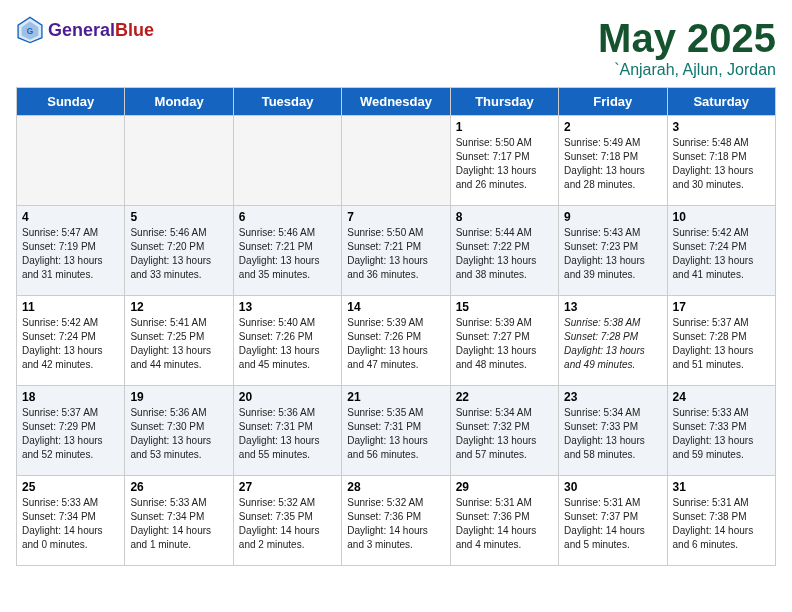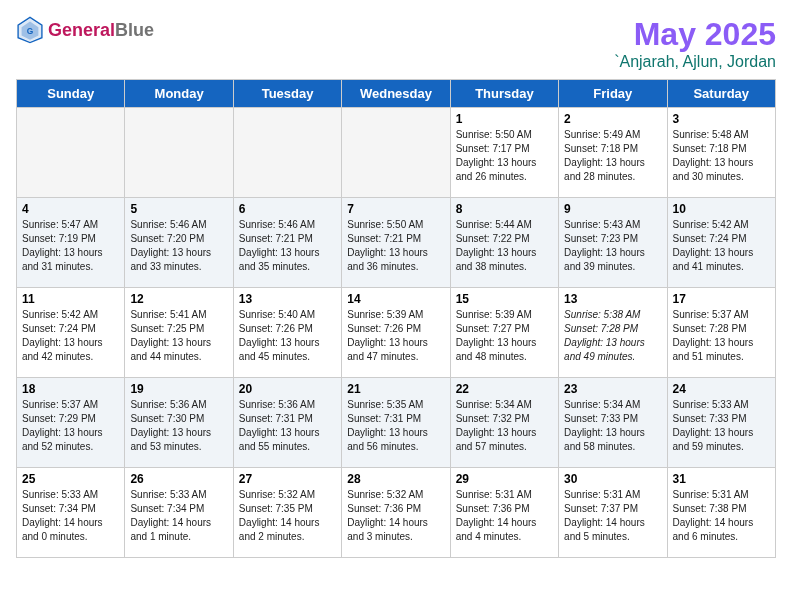--- a/index.html
+++ b/index.html
@@ -17,38 +17,38 @@
       margin-bottom: 8px;
     }
     .logo {
       display: flex;
       align-items: center;
       gap: 4px;
     }
     .logo-text-general {
       font-size: 18px;
       font-weight: bold;
-      color: #be185d;
+      color: #4c1d95;
     }
     .logo-text-blue {
       font-size: 18px;
       font-weight: bold;
-      color: #737373;
+      color: #b91c1c;
     }
     .logo-icon {
       width: 28px;
       height: 28px;
     }
     .title-block {
       text-align: right;
     }
     .title-month {
-      font-size: 32px;
+      font-size: 40px;
       font-weight: bold;
-      color: #8b5cf6;
+      color: #14532d;
     }
     .title-location {
       font-size: 16px;
       color: #0f766e;
     }
     table {
       width: 100%;
       border-collapse: collapse;
       table-layout: fixed;
     }

